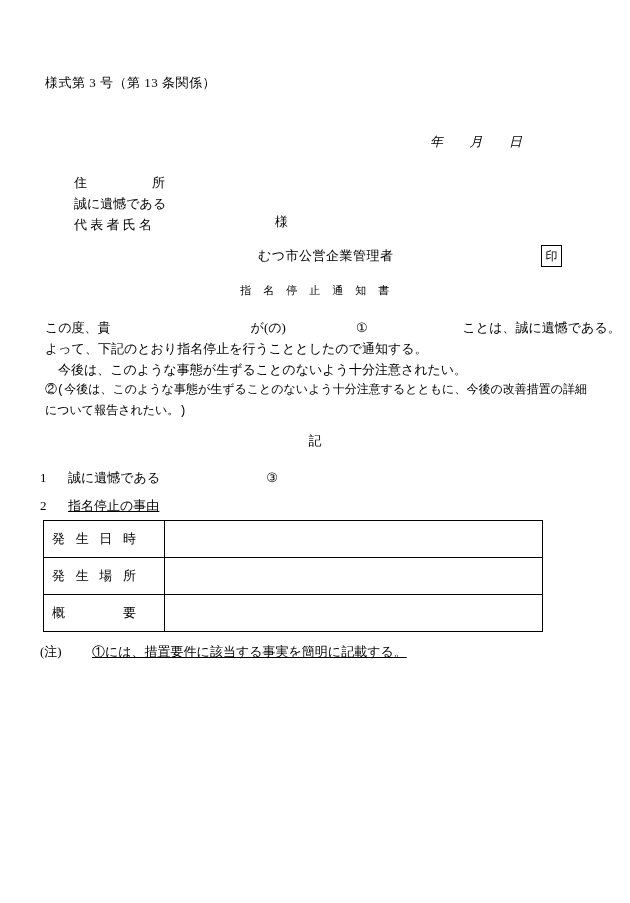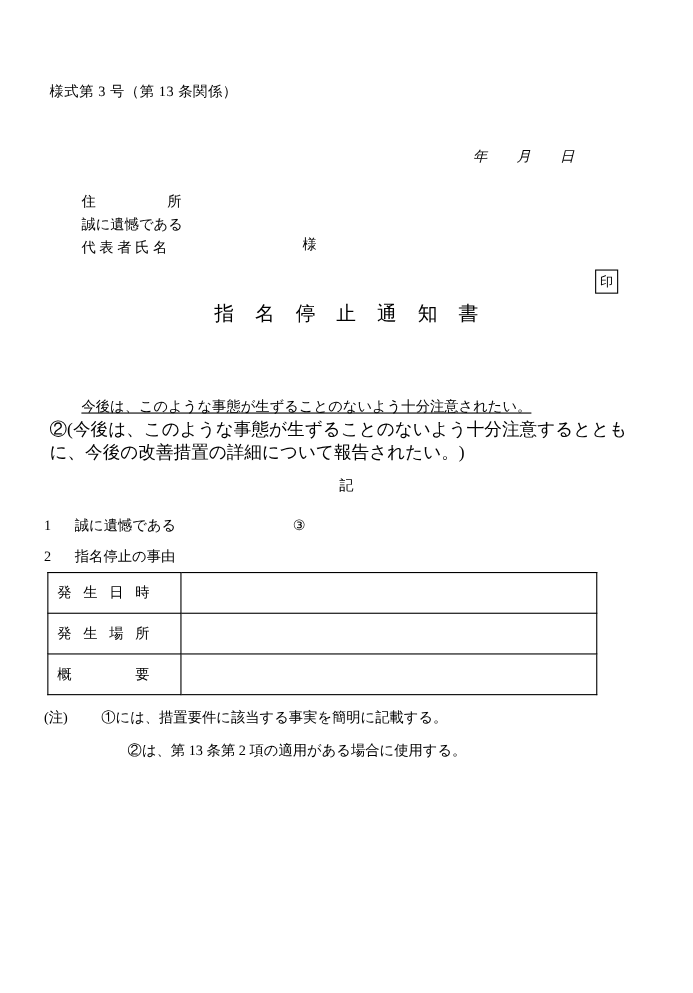--- a/index.html
+++ b/index.html
@@ -67,55 +67,55 @@
     width: 19px;
     height: 20px;
     border: 1px solid #000;
     font-size: 12px;
     line-height: 20px;
     text-align: center;
   }
   .doc-title {
     position: absolute;
     left: 0;
-    top: 273px;
+    top: 283px;
     width: 630px;
     text-align: center;
-    font-size: 18px;
+    font-size: 11px;
     letter-spacing: 0.5px;
   }
   .body-p1 {
     position: absolute;
     left: 45px;
     top: 317px;
     width: 545px;
     font-size: 13px;
     line-height: 21px;
   }
   .b1-line1 { white-space: nowrap; }
   .gap-a { display: inline-block; width: 140px; }
   .gap-b { display: inline-block; width: 70px; }
   .gap-c { display: inline-block; width: 95px; }
   .b1-line2 { }
   .body-p2 {
     position: absolute;
-    left: 61px;
+    left: 45px;
     top: 359px;
     width: 545px;
     font-size: 13px;
     line-height: 21px;
-    text-decoration: underline;
   }
   .body-p3 {
     position: absolute;
     left: 45px;
     top: 380px;
     width: 545px;
-    font-size: 16px;
-    line-height: 21px;
+    font-size: 12px;
+    line-height: 21px;
+    font-family: Liberation Mono, monospace;
   }
   .ki {
     position: absolute;
     left: 0;
     top: 432px;
     width: 630px;
     text-align: center;
     font-size: 13px;
   }
   .item1 {
@@ -126,20 +126,21 @@
     white-space: nowrap;
   }
   .item1 .num { display: inline-block; width: 28px; }
   .item1 .gap { display: inline-block; width: 106px; }
   .item2 {
     position: absolute;
     left: 40px;
     top: 497px;
     font-size: 13px;
     white-space: nowrap;
+    text-decoration: underline;
   }
   .item2 .num { display: inline-block; width: 28px; }
   table.reason {
     position: absolute;
     left: 43px;
     top: 520px;
     width: 500px;
     border-collapse: collapse;
     table-layout: fixed;
   }
@@ -160,20 +161,21 @@
     display: flex;
     justify-content: space-between;
     width: 84px;
   }
   .note {
     position: absolute;
     left: 40px;
     top: 637px;
     font-size: 13px;
     line-height: 30px;
+    text-decoration: underline;
   }
   .note-row { white-space: nowrap; }
   .note-label { display: inline-block; width: 52px; }
   .note-indent { display: inline-block; width: 52px; }
 </style>
 </head>
 <body>
 
 <div class="page">
 
@@ -184,24 +186,31 @@
   </div>
 
   <div class="addr-block">
     <div class="addr-row">住　　　　　所</div>
     <div class="addr-row">誠に遺憾である</div>
     <div class="addr-row">代 表 者 氏 名</div>
   </div>
 
   <div class="sama">様</div>
 
+  <div class="issuer">むつ市公営企業管理者</div>
   <div class="seal">印</div>
 
   <div class="doc-title">指　名　停　止　通　知　書</div>
 
+  <div class="body-p1">
+    <div class="b1-line1">
+      <span>この度、貴</span><span class="gap-a"></span><span>が(の)</span><span class="gap-b"></span><span>①</span><span class="gap-c"></span><span>ことは、誠に遺憾である。</span>
+    </div>
+    <div class="b1-line2">よって、下記のとおり指名停止を行うこととしたので通知する。</div>
+  </div>
 
   <div class="body-p2" style="text-indent:13px;">今後は、このような事態が生ずることのないよう十分注意されたい。</div>
 
   <div class="body-p3">②(今後は、このような事態が生ずることのないよう十分注意するとともに、今後の改善措置の詳細について報告されたい。)</div>
 
   <div class="ki">記</div>
 
   <div class="item1">
     <span class="num">1</span><span>誠に遺憾である</span><span class="gap"></span><span>③</span>
   </div>
@@ -243,18 +252,15 @@
         </td>
         <td class="val"></td>
       </tr>
     </tbody>
   </table>
 
   <div class="note">
     <div class="note-row">
       <span class="note-label">(注)</span><span>①には、措置要件に該当する事実を簡明に記載する。</span>
     </div>
-    <div class="note-row">
-      <span class="note-indent"></span><span style="display:inline-block;width:24px;"></span><span>②は、第 13 条第 2 項の適用がある場合に使用する。</span>
-    </div>
   </div>
 
 </div>
 
 </body></html>

